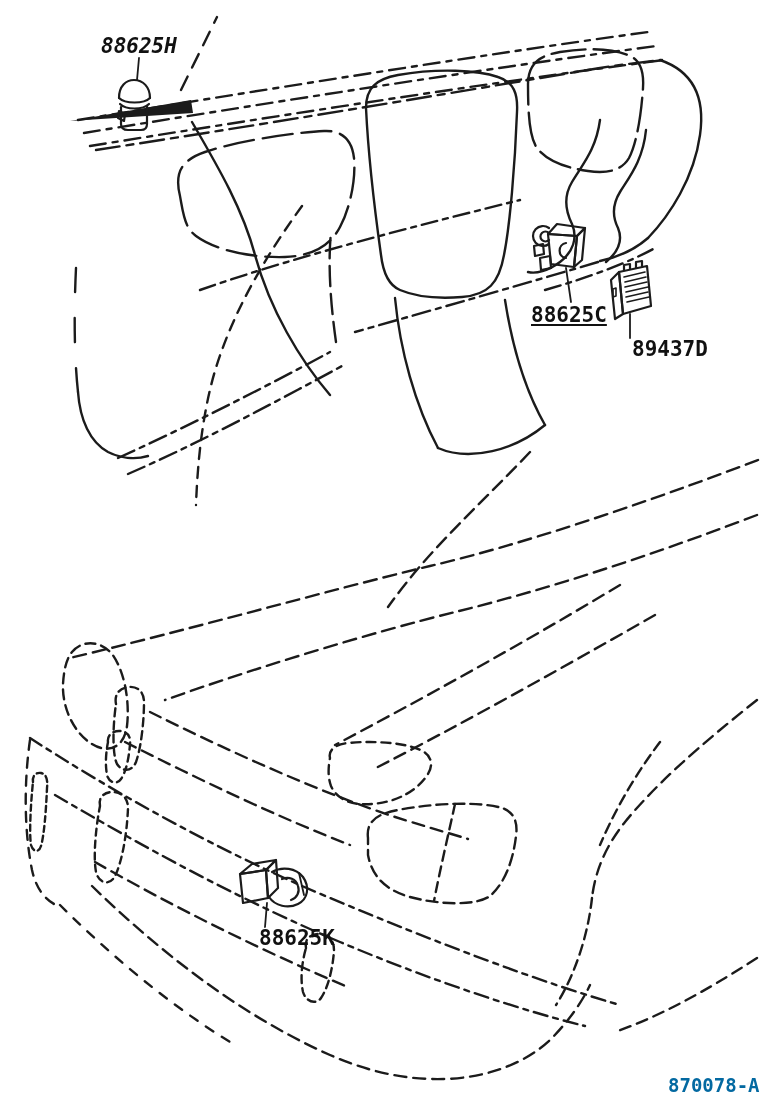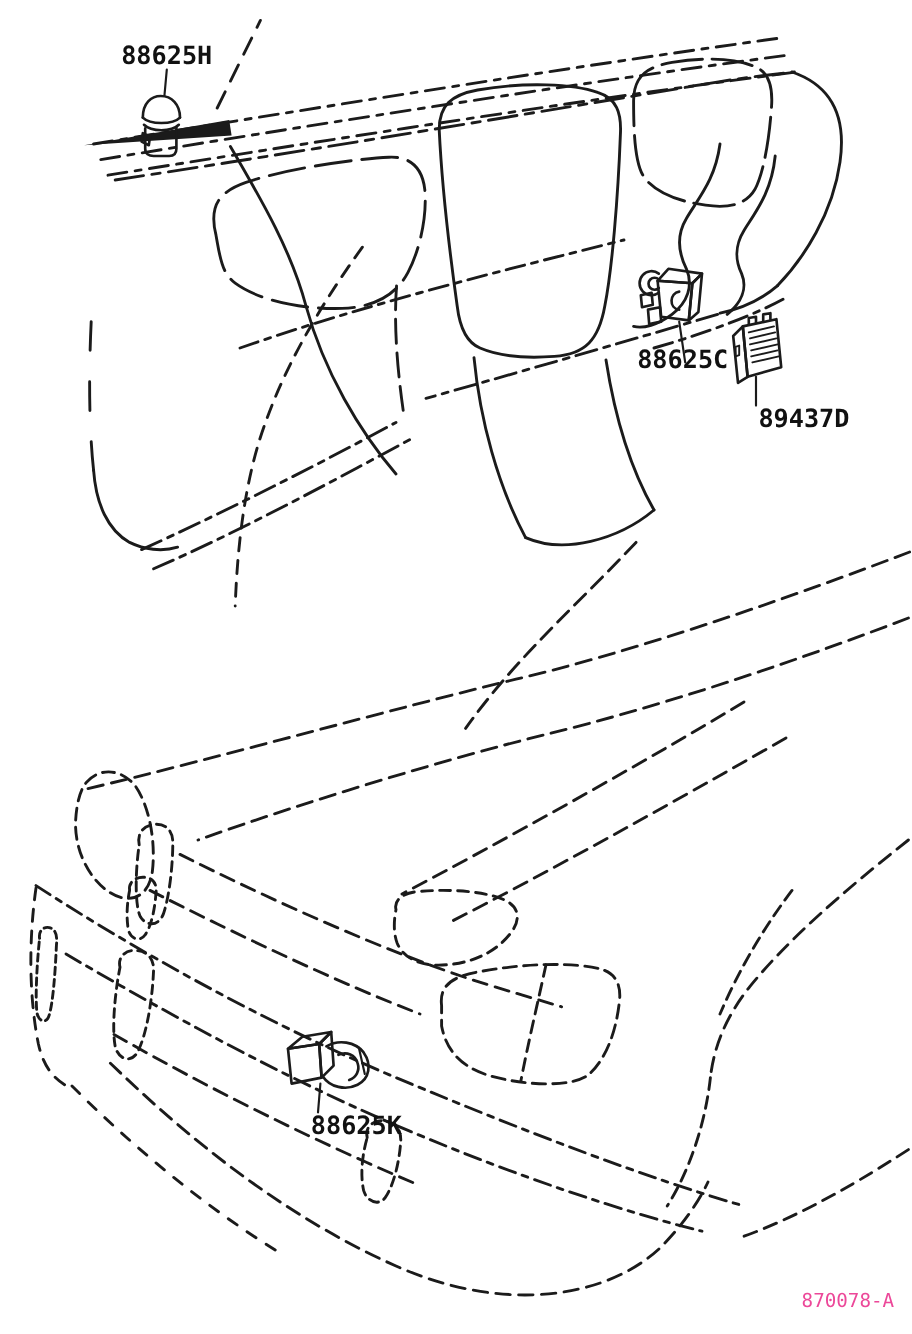--- a/index.html
+++ b/index.html
@@ -22,31 +22,31 @@
   }
   .callout {
     position: absolute;
     font-weight: 700;
     font-size: 21px;
     line-height: 21px;
     letter-spacing: 0px;
     color: #111111;
     white-space: nowrap;
   }
-  .callout-88625H { left: 101px; top: 36px; }
-  .callout-88625C { left: 531px; top: 290px; }
+  .callout-88625H { left: 101px; top: 36px; font-style: italic; }
+  .callout-88625C { left: 531px; top: 305px; text-decoration: underline; }
   .callout-89437D { left: 632px; top: 339px; }
   .callout-88625K { left: 239px; top: 928px; margin-left: 20px; }
   .drawing-number {
     position: absolute;
     left: 668px;
     top: 1074px;
-    font-weight: 400;
-    font-size: 16px;
-    color: #ec4899;
+    font-weight: 700;
+    font-size: 19px;
+    color: #0369a1;
     white-space: nowrap;
   }
 </style>
 </head>
 <body>
 
 <div id="stage">
 
   <svg id="lineart" width="760" height="1112" viewBox="0 0 760 1112" fill="none" stroke="#1b1b1b" stroke-width="2.4" stroke-linecap="round" stroke-linejoin="round">
 

